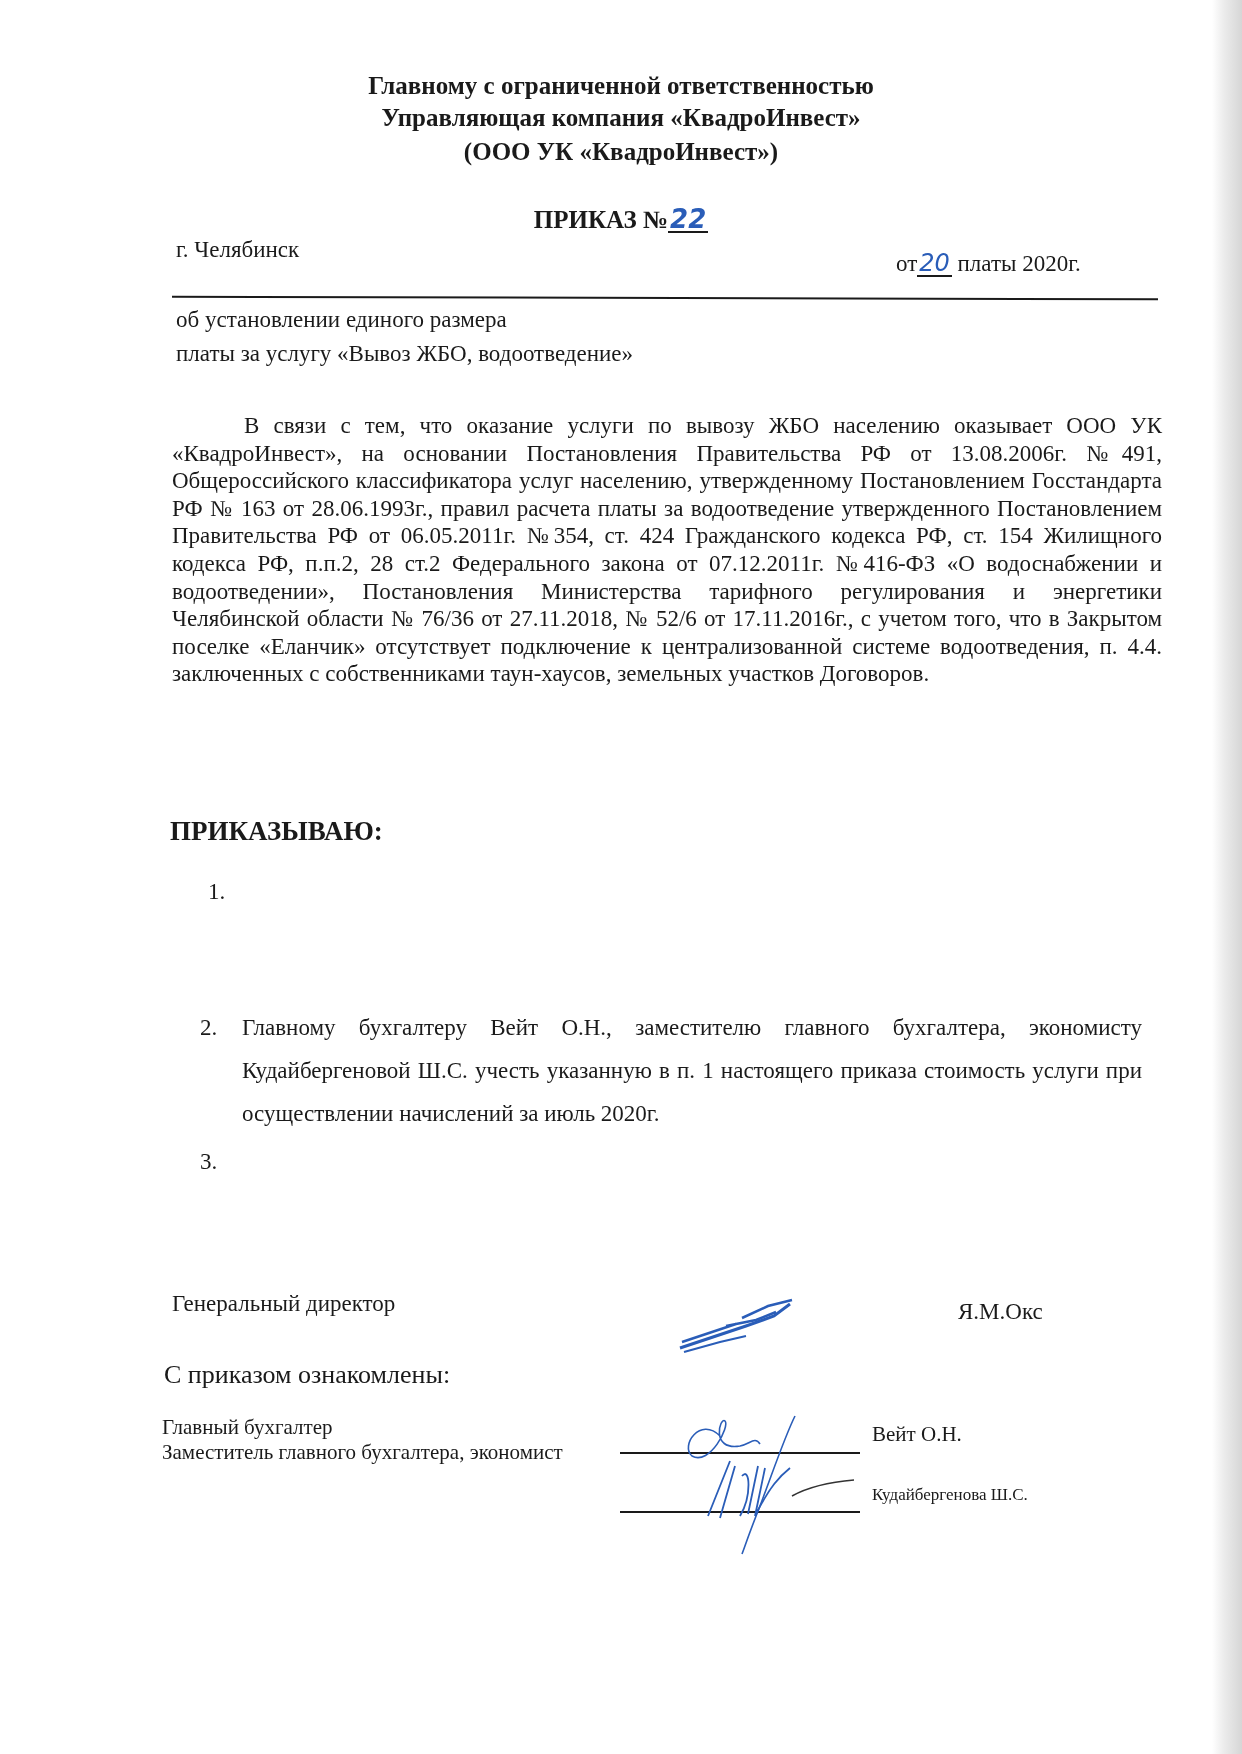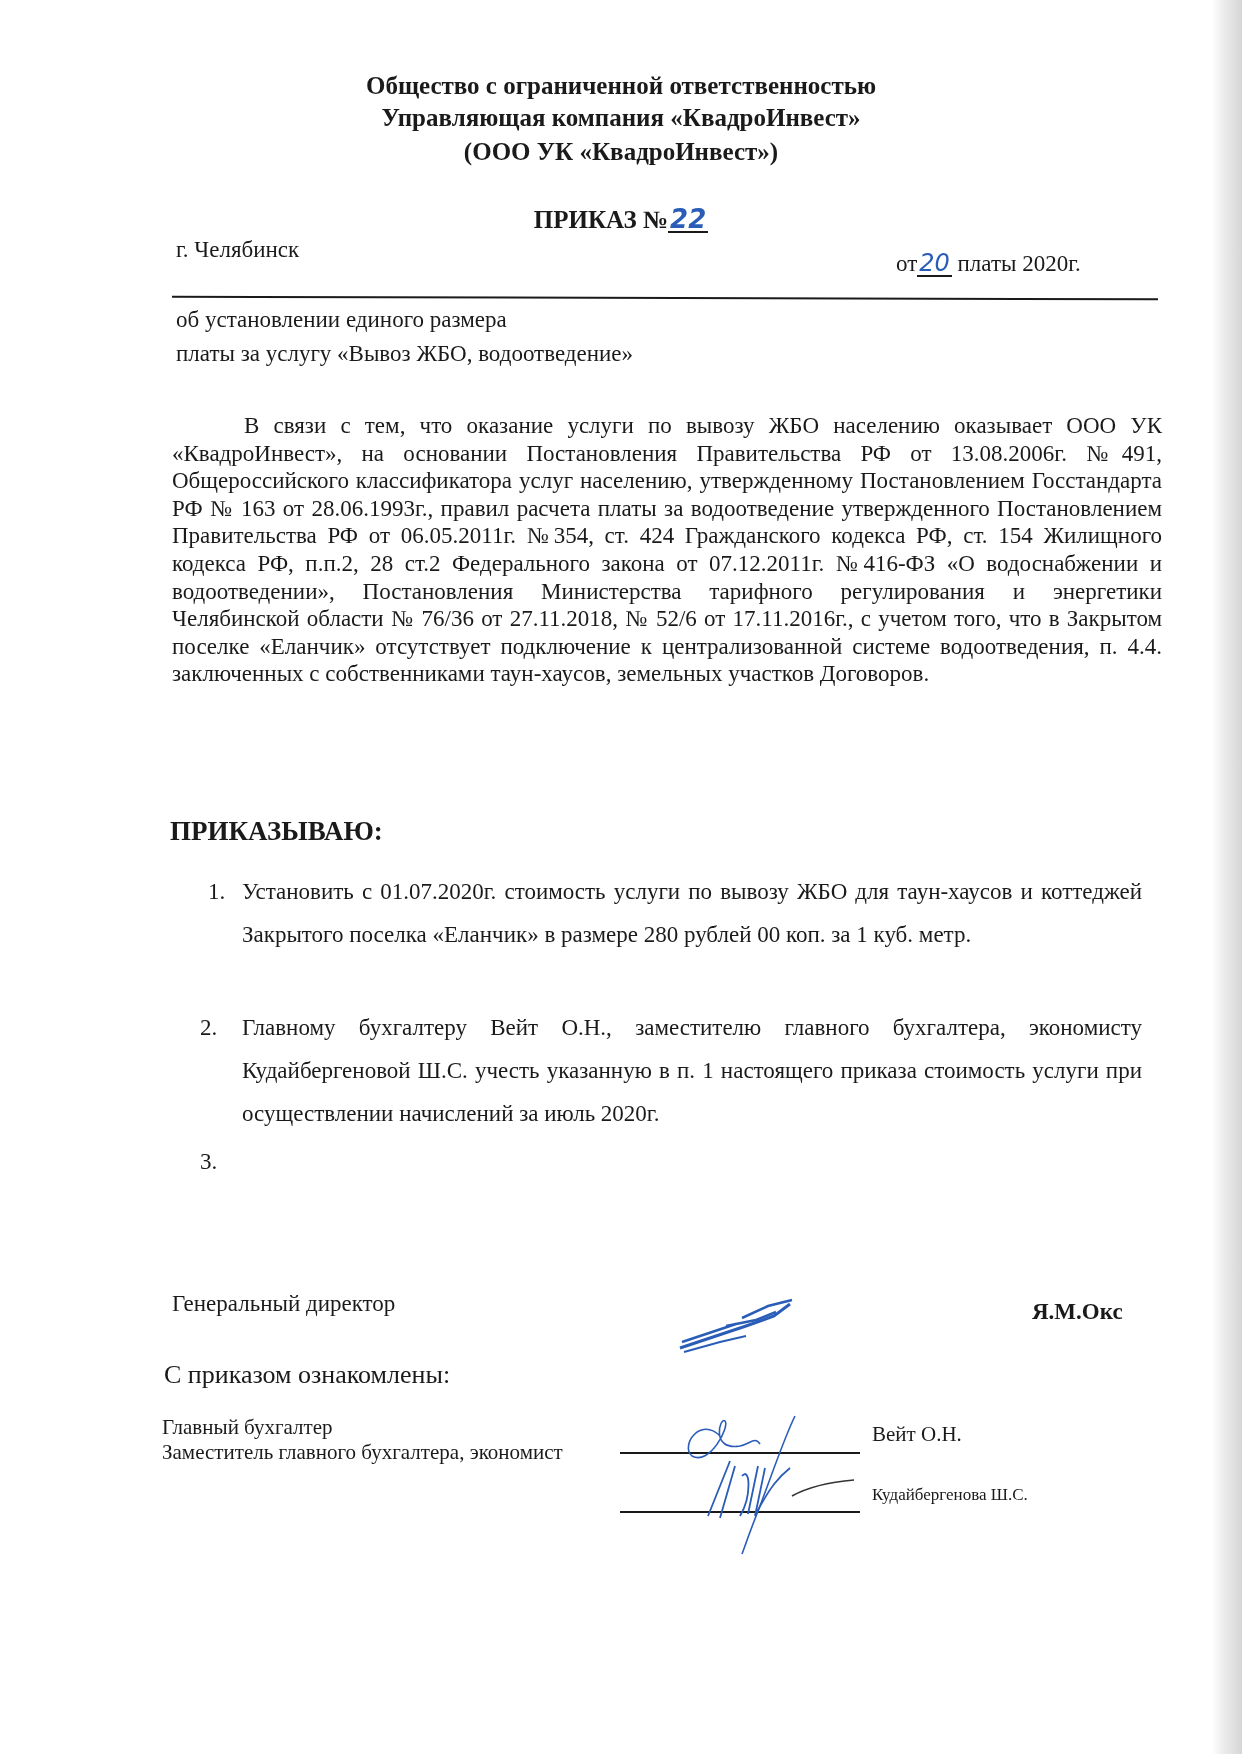--- a/index.html
+++ b/index.html
@@ -29,21 +29,21 @@
   .list-item { font-size: 23px; line-height: 43px; text-align: justify; }
   .num { position: absolute; }
   .sig-line { position: absolute; height: 2px; background: #1a1a1a; }
   svg.sig { position: absolute; overflow: visible; }
 </style>
 </head>
 <body>
 
 <div class="scan-edge"></div>
 
-<div class="abs hdr" style="top:72px;">Общество с ограниченной ответственностью</div>
+<div class="abs hdr" style="top:72px;">Главному с ограниченной ответственностью</div>
 <div class="abs hdr" style="top:104px;">Управляющая компания «КвадроИнвест»</div>
 <div class="abs hdr hdr-normal" style="top:138px;">(ООО УК «КвадроИнвест»)</div>
 
 <div class="abs" style="top:206px; left:0; width:1242px; text-align:center; font-weight:bold; font-size:25px;">
   <span>ПРИКАЗ №</span><span class="handwrite">22</span>
 </div>
 
 <div class="abs text" style="top:236px; left:176px;">г. Челябинск</div>
 
 <div class="abs text" style="top:250px; left:896px;">
@@ -55,38 +55,37 @@
 <div class="abs text" style="top:306px; left:176px;">об установлении единого размера</div>
 <div class="abs text" style="top:340px; left:176px;">платы за услугу «Вывоз ЖБО, водоотведение»</div>
 
 <div class="abs para" style="top:412px;">В связи с тем, что оказание услуги по вывозу ЖБО населению оказывает ООО УК «КвадроИнвест», на основании Постановления Правительства РФ от 13.08.2006г. №491, Общероссийского классификатора услуг населению, утвержденному Постановлением Госстандарта РФ № 163 от 28.06.1993г., правил расчета платы за водоотведение утвержденного Постановлением Правительства РФ от 06.05.2011г. №354, ст. 424 Гражданского кодекса РФ, ст. 154 Жилищного кодекса РФ, п.п.2, 28 ст.2 Федерального закона от 07.12.2011г. №416-ФЗ «О водоснабжении и водоотведении», Постановления Министерства тарифного регулирования и энергетики Челябинской области № 76/36 от 27.11.2018, № 52/6 от 17.11.2016г., с учетом того, что в Закрытом поселке «Еланчик» отсутствует подключение к централизованной системе водоотведения, п. 4.4. заключенных с собственниками таун-хаусов, земельных участков Договоров.</div>
 
 <div class="abs" style="top:816px; left:170px; font-weight:bold; font-size:27px;">ПРИКАЗЫВАЮ:</div>
 
 <div class="abs" style="top:870px; left:0; width:1242px;">
   <div class="abs list-item" style="top:0; left:242px; width:900px;">
     <span class="num" style="left:-34px;">1.</span>
-    <span>Установить с 01.07.2020г. стоимость услуги по вывозу ЖБО для таун-хаусов и коттеджей Закрытого поселка «Еланчик» в размере 280 рублей 00 коп. за 1 куб. метр.</span>
   </div>
   <div class="abs list-item" style="top:136px; left:242px; width:900px;">
     <span class="num" style="left:-42px;">2.</span>
     <span>Главному бухгалтеру Вейт О.Н., заместителю главного бухгалтера, экономисту Кудайбергеновой Ш.С. учесть указанную в п. 1 настоящего приказа стоимость услуги при осуществлении начислений за июль 2020г.</span>
   </div>
   <div class="abs list-item" style="top:270px; left:242px; width:900px;">
     <span class="num" style="left:-42px;">3.</span>
   </div>
 </div>
 
 <div class="abs text" style="top:1290px; left:172px;">Генеральный директор</div>
 <svg class="sig" style="left:676px; top:1296px;" width="120" height="60">
   <path d="M4 52 L40 40 L70 30 L98 20 L114 8" stroke="#2a5db8" stroke-width="3" fill="none"></path>
   <path d="M6 46 L36 36 L60 28 M50 30 L80 24 L100 16 M66 22 L92 10 L116 4" stroke="#2a5db8" stroke-width="2.5" fill="none"></path>
   <path d="M8 56 L44 46 L70 40" stroke="#2a5db8" stroke-width="2" fill="none"></path>
 </svg>
-<div class="abs text" style="top:1298px; left:1032px;font-weight:bold;">Я.М.Окс</div>
+<div class="abs text" style="top:1298px; left:958px;">Я.М.Окс</div>
 
 <div class="abs" style="top:1360px; left:164px; font-size:26px;">С приказом ознакомлены:</div>
 
 <div class="abs" style="top:1415px; left:162px; font-size:21px;">Главный бухгалтер</div>
 <div class="abs" style="top:1440px; left:162px; width:454px; font-size:21px; line-height:25px; text-align:justify; text-align-last:left;">Заместитель главного бухгалтера, экономист</div>
 
 <div class="sig-line" style="top:1452px; left:620px; width:240px;"></div>
 <div class="sig-line" style="top:1511px; left:620px; width:240px;"></div>
 
 <svg class="sig" style="left:680px; top:1406px;" width="180" height="150">

